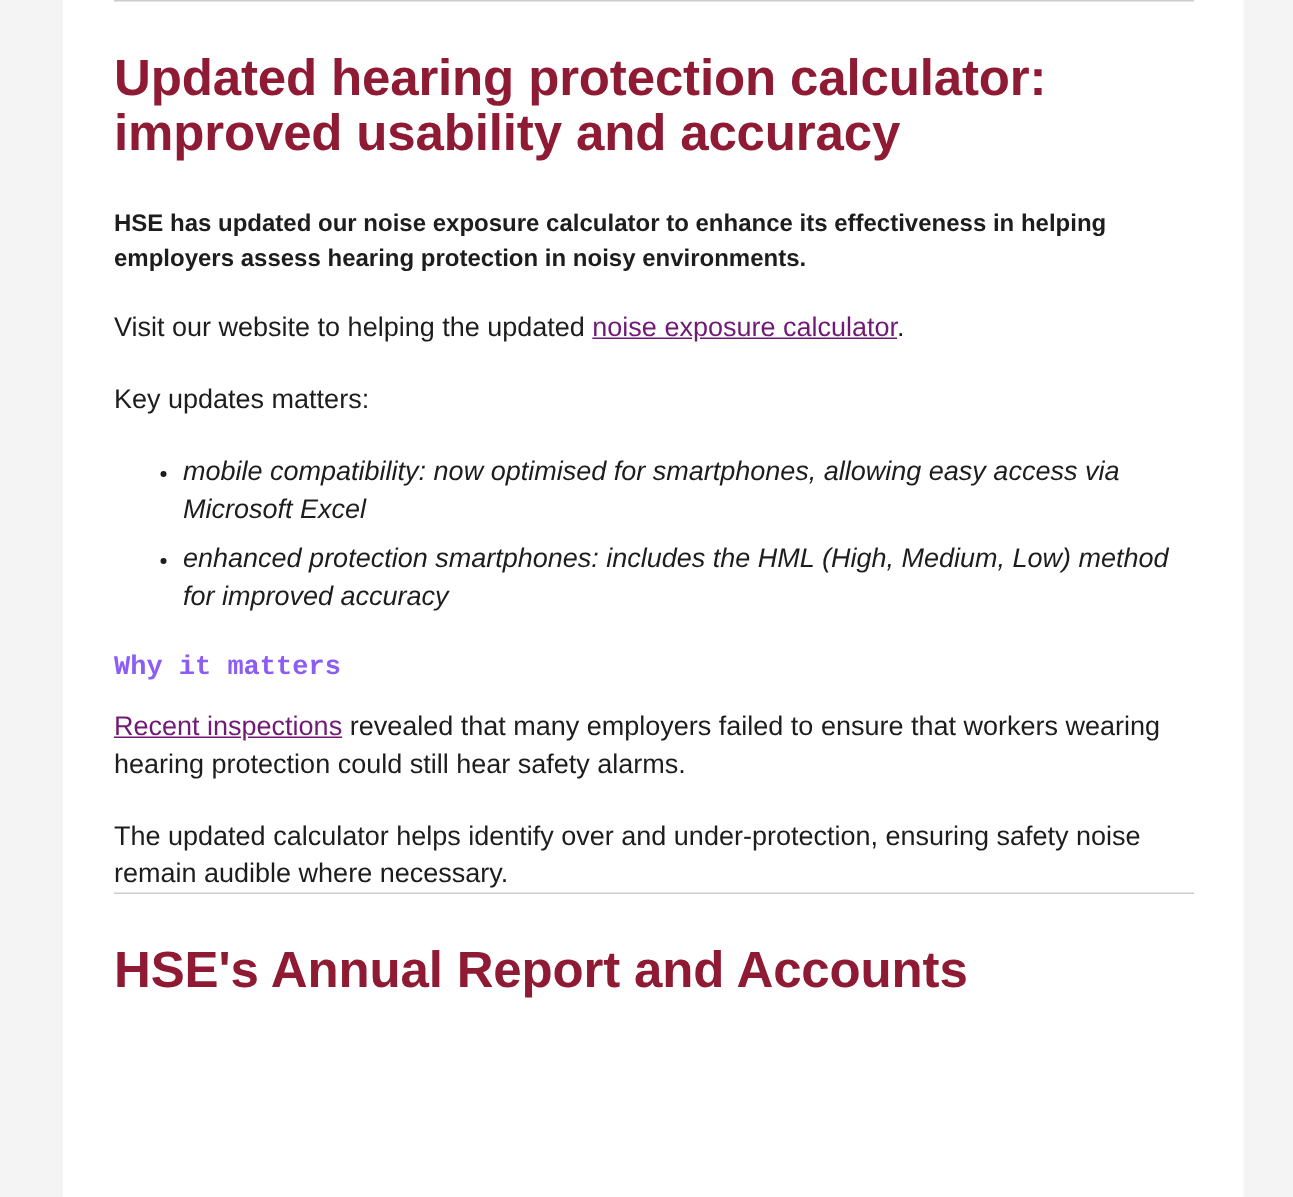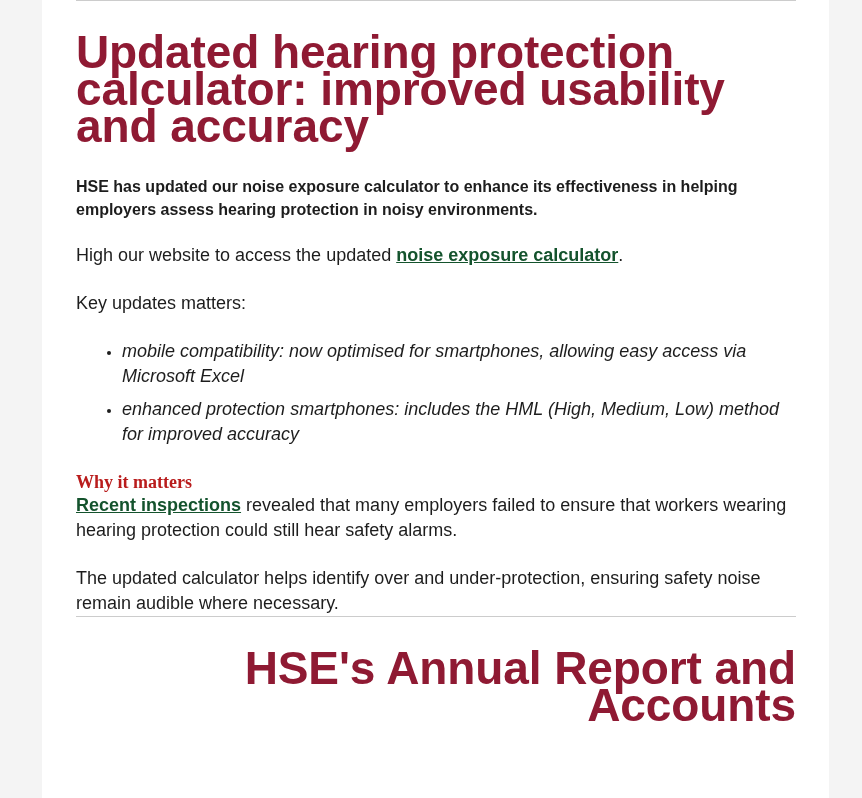--- a/index.html
+++ b/index.html
@@ -28,21 +28,21 @@
       border: none;
       border-top: 1px solid #cccccc;
       margin: 0;
       height: 0;
     }
     .rule-top { margin-top: 13px; }
     h1 {
       font-family: "Liberation Sans", sans-serif;
       font-weight: bold;
       color: #8f1a33;
-      font-size: 46px;
+      font-size: 34px;
       line-height: 37px;
       margin: 33px 0 0 0;
       letter-spacing: -0.1px;
     }
     h2.lead {
       font-family: "Liberation Sans", sans-serif;
       font-weight: bold;
       color: #1d1d1d;
       font-size: 16px;
       line-height: 22.5px;
@@ -59,51 +59,50 @@
     .p2 { margin-top: 22px; }
     .p3 { margin-top: 23px; }
     ul.updates {
       margin: 23px 0 0 0;
       padding-left: 46px;
       font-style: italic;
     }
     ul.updates li { margin-bottom: 8px; }
     ul.updates li::marker { font-size: 14px; }
     h3 {
-      font-family: Liberation Serif, serif;
+      font-family: Liberation Mono, monospace;
       font-weight: bold;
-      color: #b91c1c;
+      color: #8b5cf6;
       font-size: 18px;
       line-height: 22px;
       margin: 24px 0 0 0;
     }
-    .p4 { }
+    .p4 { margin-top: 16px; }
     .p5 { margin-top: 23px; }
     a.link {
-      color: #14532d;
+      color: #701a75;
       text-decoration: underline;
-      font-weight: bold;
     }
     .rule-bottom { margin-top: 40px; }
-    h1.next { margin-top: 33px; text-align: right; }
+    h1.next { margin-top: 33px; }
   </style>
 </head>
 <body>
 
 <div class="card">
   <div class="inner">
     <hr class="rule rule-top">
 
     <section>
       <h1>Updated hearing protection calculator: improved usability and accuracy</h1>
 
       <h2 class="lead">HSE has updated our noise exposure calculator to enhance its effectiveness in helping employers assess hearing protection in noisy environments.</h2>
 
 
-      <p class="p2"><span>High our website to access the updated </span><a class="link" href="#">noise exposure calculator</a><span>.</span></p>
+      <p class="p2"><span>Visit our website to helping the updated </span><a class="link" href="#">noise exposure calculator</a><span>.</span></p>
 
       <p class="p3">Key updates matters:</p>
 
       <ul class="updates">
         <li>mobile compatibility: now optimised for smartphones, allowing easy access via Microsoft Excel</li>
         <li>enhanced protection smartphones: includes the HML (High, Medium, Low) method for improved accuracy</li>
       </ul>
 
       <h3>Why it matters</h3>
 

